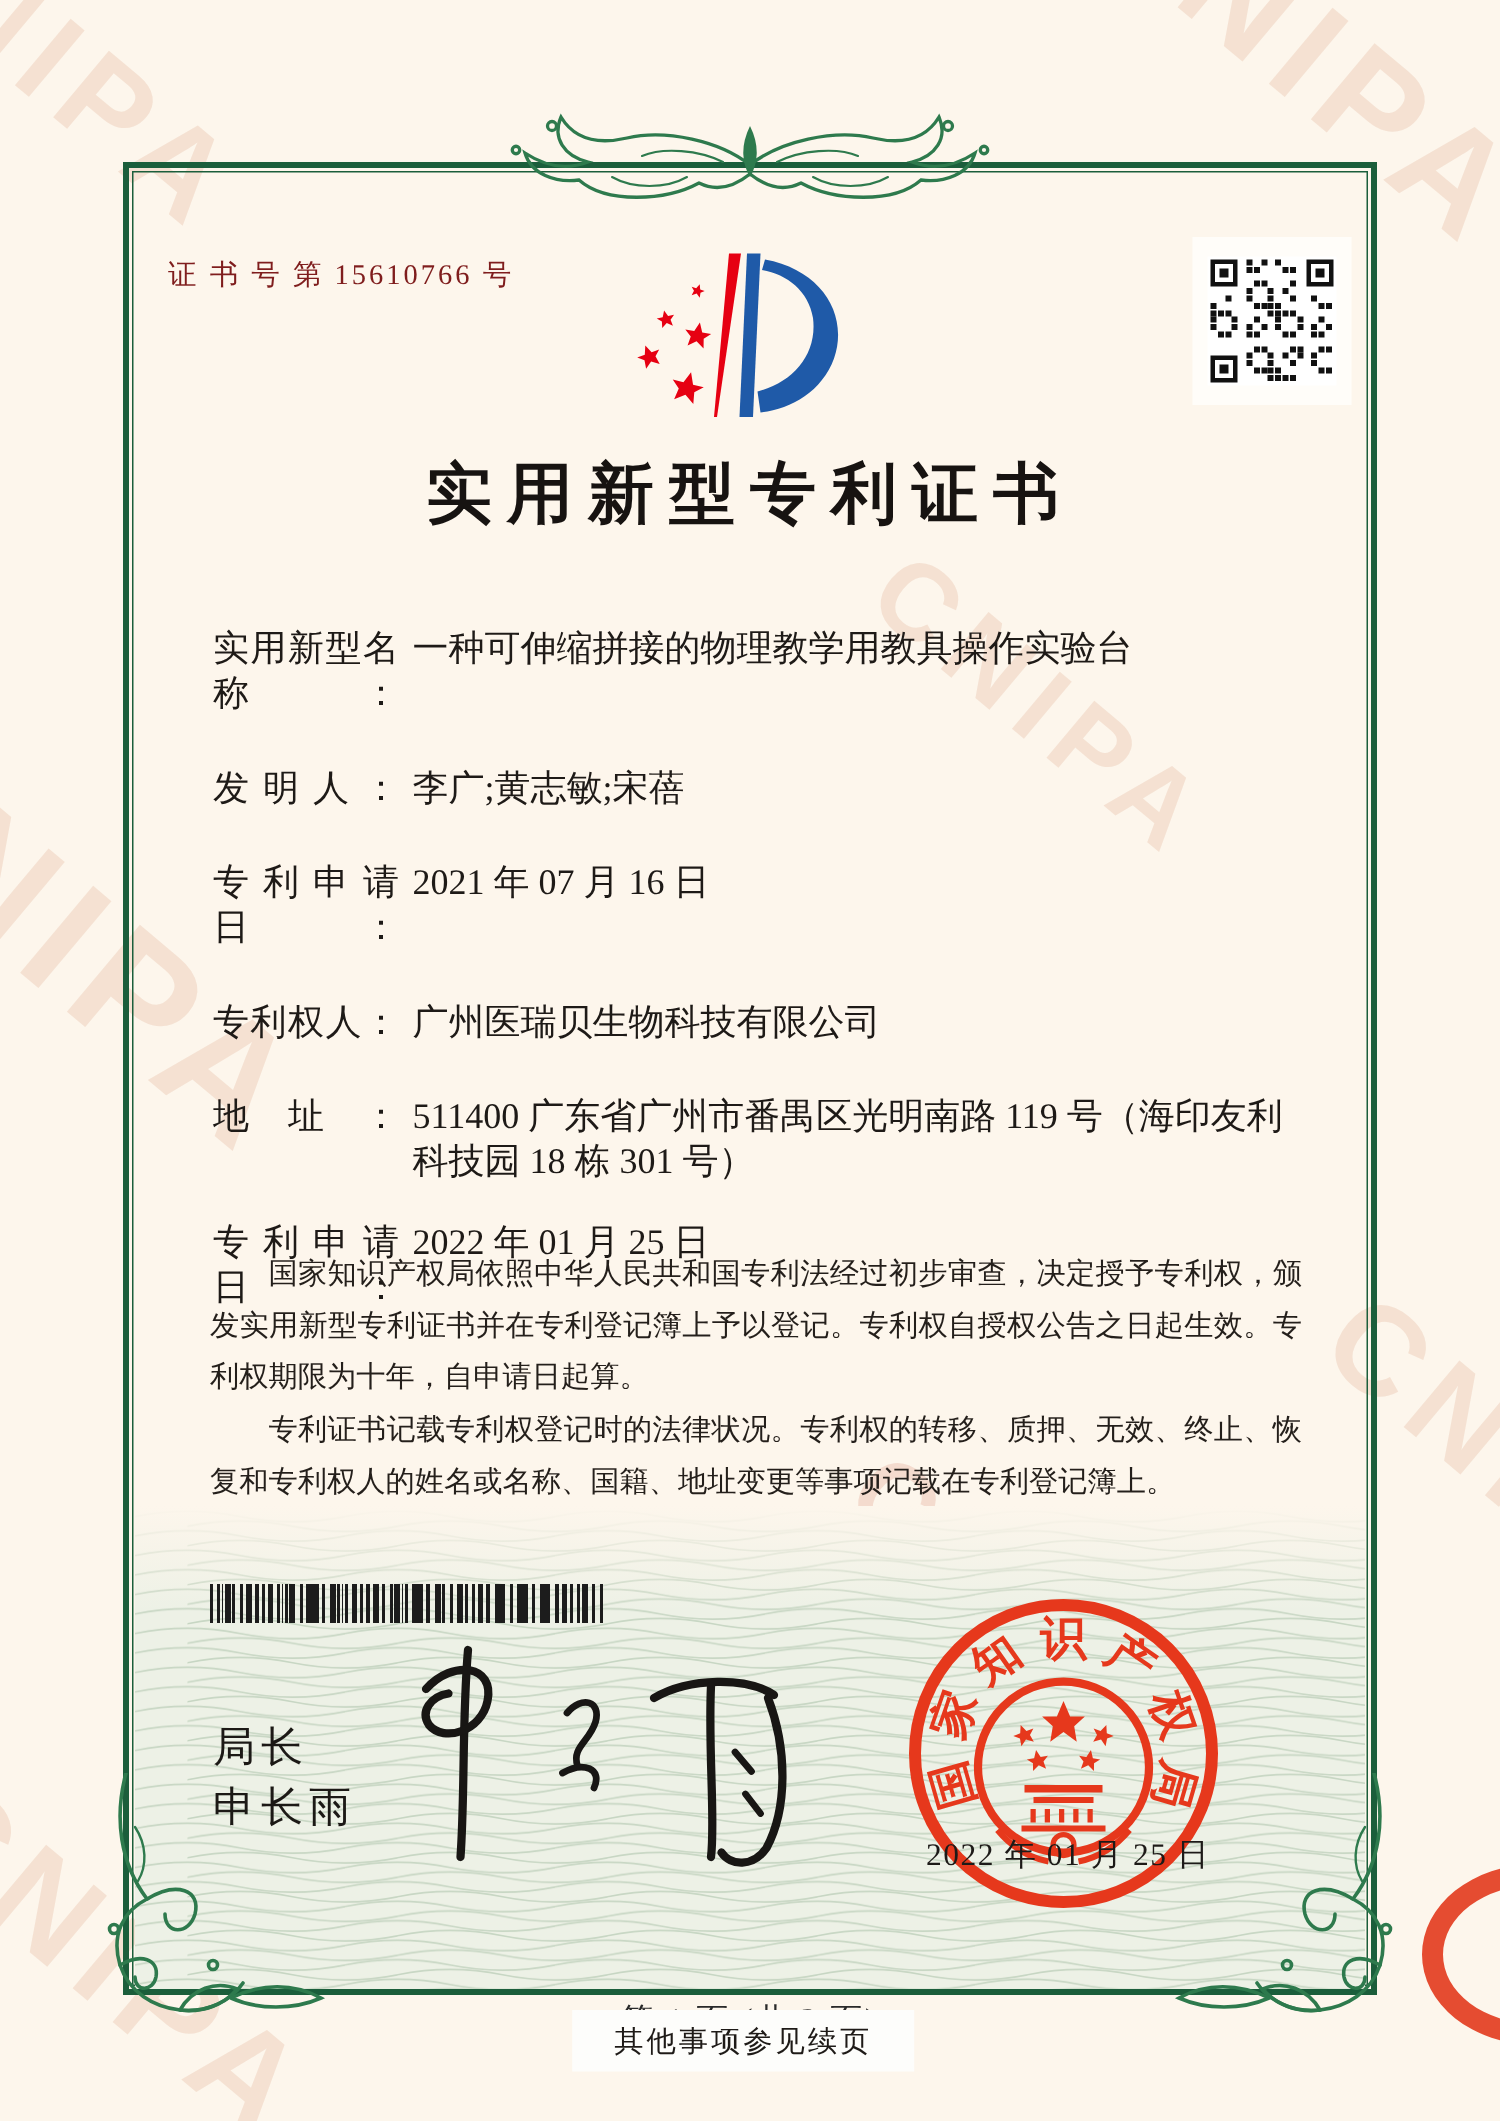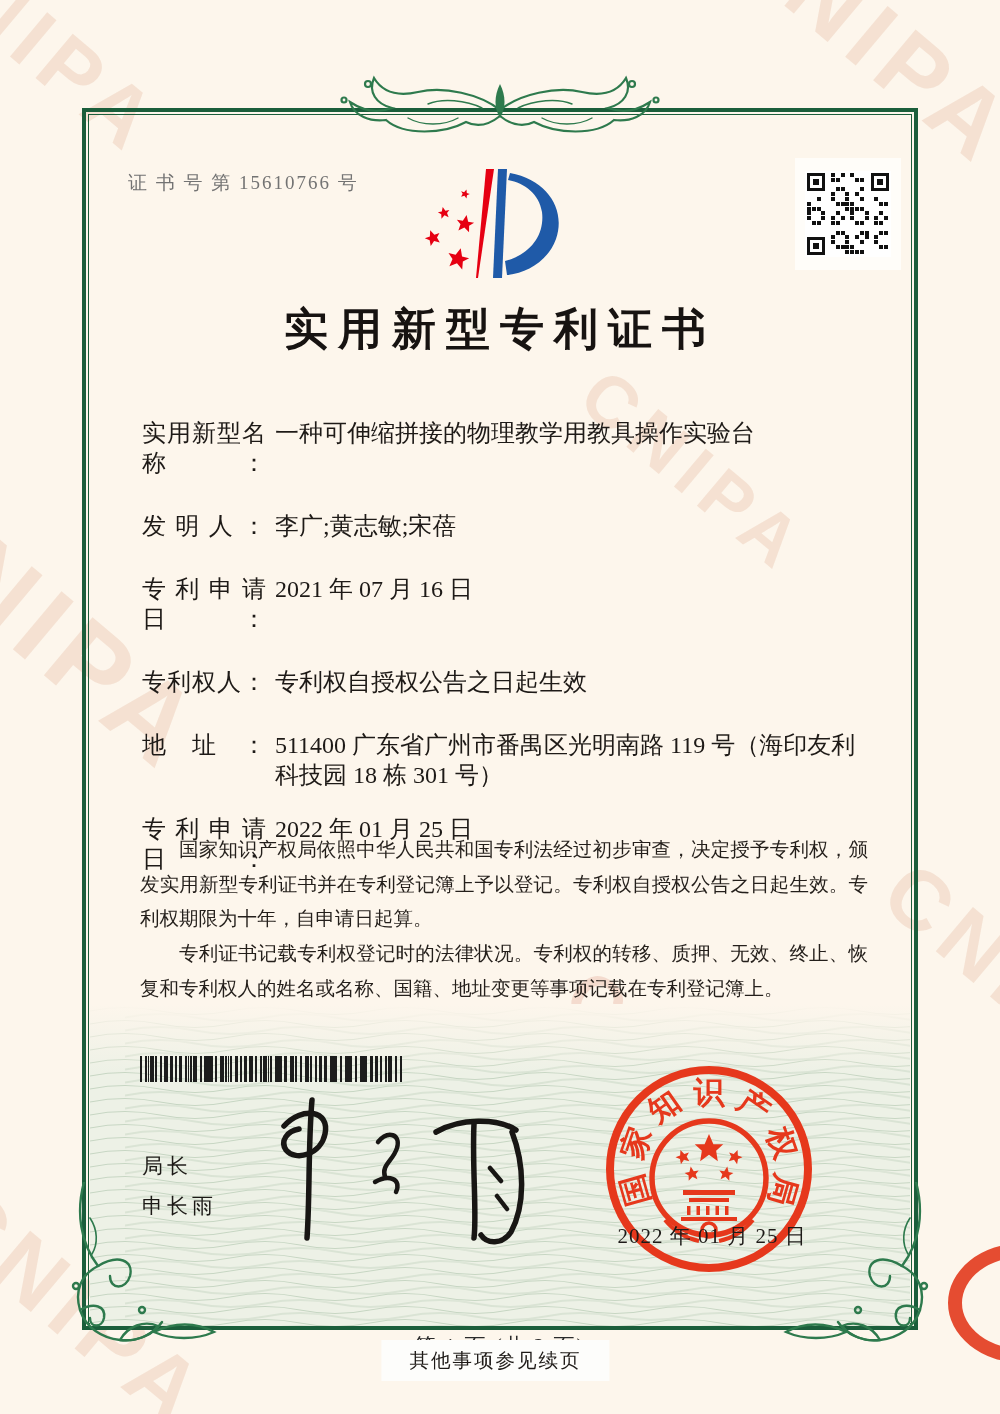--- a/index.html
+++ b/index.html
@@ -29,22 +29,22 @@
   .band-fade{position:absolute;left:0;top:0;width:100%;height:70px;
              background:linear-gradient(#fdf6ec,rgba(253,246,236,0));}
 
   
   .orn{position:absolute;z-index:4;}
   .orn-top{left:320px;top:74px;width:360px;height:68px;}
   .orn-bl{left:54px;top:1182px;width:180px;height:162px;}
   .orn-br{right:54px;top:1182px;width:180px;height:162px;transform:scaleX(-1);}
 
   
-  .cert-no{position:absolute;left:128px;top:170px;z-index:3;font-size:19px;
-           letter-spacing:2px;color:#737373;}
+  .cert-no{position:absolute;left:112px;top:170px;z-index:3;font-size:19px;
+           letter-spacing:2px;color:#7f1d1d;}
   .logo{position:absolute;left:410px;top:160px;width:180px;height:132px;z-index:3;}
   .qr-wrap{position:absolute;left:795px;top:158px;width:106px;height:112px;
            background:#fffdf9;z-index:3;display:flex;align-items:center;justify-content:center;}
   .qr{position:relative;width:86px;height:86px;background:#fff;}
   .qr .finder{position:absolute;width:18px;height:18px;border:3px solid #111;box-sizing:border-box;}
   .qr .finder::after{content:'';position:absolute;inset:3px;background:#111;}
   .qr .f-tl{left:2px;top:2px;} .qr .f-tr{right:2px;top:2px;} .qr .f-bl{left:2px;bottom:2px;}
   .qr .mod{position:absolute;width:4px;height:4px;background:#111;}
 
   .title{position:absolute;left:0;top:300px;width:100%;text-align:center;z-index:3;
@@ -64,21 +64,21 @@
   .body-text{position:absolute;left:140px;top:833px;width:728px;z-index:3;
              font-size:19.5px;line-height:1.78;color:#241f1b;text-align:justify;}
   .body-text p{margin:0;text-indent:2em;}
 
   
   .barcode{position:absolute;left:140px;top:1056px;width:262px;height:26px;z-index:3;
            background:
              repeating-linear-gradient(90deg,#1c1c1c 0 2px,transparent 2px 5px),
              repeating-linear-gradient(90deg,#1c1c1c 0 1px,transparent 1px 8px),
              repeating-linear-gradient(90deg,transparent 0 11px,#1c1c1c 11px 14px);}
-  .director{position:absolute;left:142px;top:1146px;z-index:3;font-size:21px;
+  .director{position:absolute;left:142px;top:1146px;z-index:3;font-size:28px;
             color:#1c1916;line-height:40px;letter-spacing:4px;}
   .signature{position:absolute;left:250px;top:1086px;width:290px;height:160px;z-index:3;}
 
   .seal{position:absolute;left:602px;top:1062px;width:214px;height:214px;z-index:4;}
   .seal-date{position:absolute;left:612px;top:1222px;width:200px;text-align:center;
              z-index:5;font-size:21px;color:#1d1a18;letter-spacing:1px;}
 
   .page-info{position:absolute;left:0;top:1288px;width:100%;text-align:center;z-index:3;
              font-size:21px;color:#2a2a2a;letter-spacing:2px;margin-top:44px;}
 
@@ -281,21 +281,21 @@
     <div class="field-row">
       <span class="field-label">发明人：</span>
       <span class="field-value">李广;黄志敏;宋蓓</span>
     </div>
     <div class="field-row">
       <span class="field-label">专利申请日：</span>
       <span class="field-value">2021 年 07 月 16 日</span>
     </div>
     <div class="field-row">
       <span class="field-label">专利权人：</span>
-      <span class="field-value">专利权自授权公告之日起生效</span>
+      <span class="field-value">广州医瑞贝生物科技有限公司</span>
     </div>
     <div class="field-row" style="margin-bottom:24px;">
       <span class="field-label">地址：</span>
       <span class="field-value">511400 广东省广州市番禺区光明南路 119 号（海印友利科技园 18 栋 301 号）</span>
     </div>
     <div class="row-double">
       <span class="pair1">
         <span class="field-label">专利申请日：</span>
         <span class="field-value">2022 年 01 月 25 日</span>
       </span>

